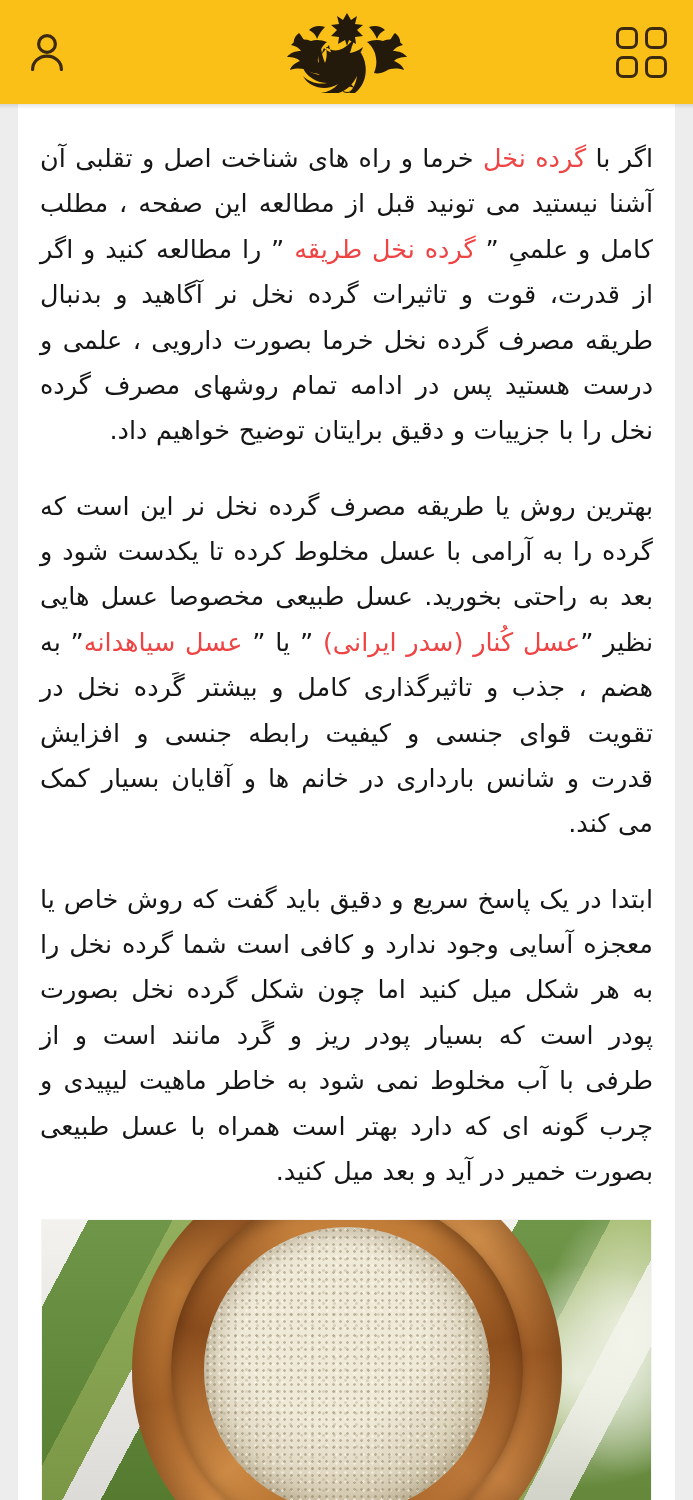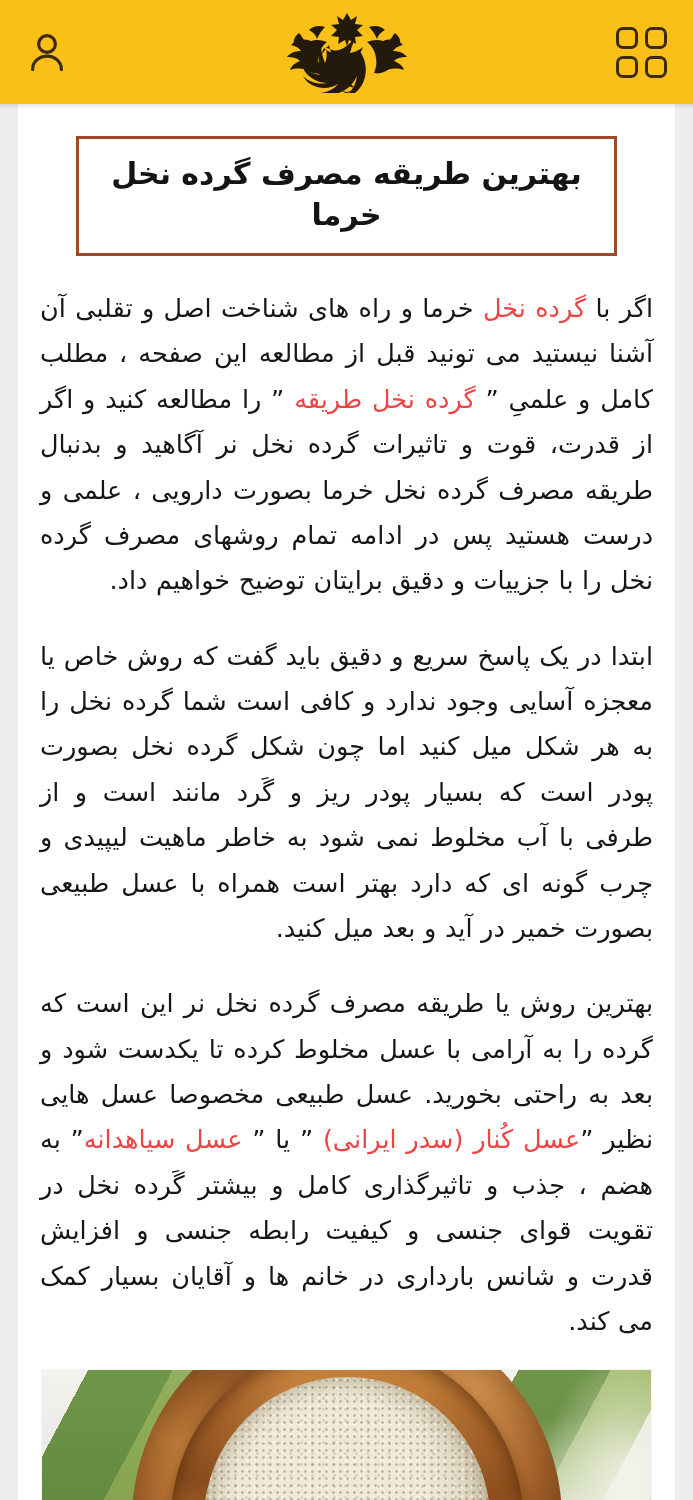--- a/index.html
+++ b/index.html
@@ -275,26 +275,25 @@
       <svg width="34" height="38" viewBox="0 0 34 38" aria-hidden="true">
         <circle cx="17" cy="11" r="8.4" fill="none" stroke="#3c2a10" stroke-width="3.2"></circle>
         <path d="M2.6 36.5c0-7.7 6.5-13.4 14.4-13.4s14.4 5.7 14.4 13.4" fill="none" stroke="#3c2a10" stroke-width="3.2" stroke-linecap="round"></path>
       </svg>
     </button>
   </header>
 
   <main class="content-scroll">
     <article class="article-card">
 
-      <h1 class="entry-title">بهترین طریقه مصرف گرده نخل خرما</h1>
 
       <div class="entry-content">
         <p>اگر با <a href="#">گرده نخل</a> خرما و راه های شناخت اصل و تقلبی آن آشنا نیستید می تونید قبل از مطالعه این صفحه ، مطلب کامل و علمیِ ” <a href="#">گرده نخل طریقه</a> ” را مطالعه کنید و اگر از قدرت، قوت و تاثیرات گرده نخل نر آگاهید و بدنبال طریقه مصرف گرده نخل خرما بصورت دارویی ، علمی و درست هستید پس در ادامه تمام روشهای مصرف گرده نخل را با جزییات و دقیق برایتان توضیح خواهیم داد.</p>
+        <p>بهترین روش یا طریقه مصرف گرده نخل نر این است که گرده را به آرامی با عسل مخلوط کرده تا یکدست شود و بعد به راحتی بخورید. عسل طبیعی مخصوصا عسل هایی نظیر ”<a href="#">عسل کُنار (سدر ایرانی)</a> ” یا ” <a href="#">عسل سیاهدانه</a>” به هضم ، جذب و تاثیرگذاری کامل و بیشتر گَرده نخل در تقویت قوای جنسی و کیفیت رابطه جنسی و افزایش قدرت و شانس بارداری در خانم ها و آقایان بسیار کمک می کند.</p>
         <p>ابتدا در یک پاسخ سریع و دقیق باید گفت که روش خاص یا معجزه آسایی وجود ندارد و کافی است شما گرده نخل را به هر شکل میل کنید اما چون شکل گرده نخل بصورت پودر است که بسیار پودر ریز و گَرد مانند است و از طرفی با آب مخلوط نمی شود به خاطر ماهیت لیپیدی و چرب گونه ای که دارد بهتر است همراه با عسل طبیعی بصورت خمیر در آید و بعد میل کنید.</p>
-        <p>بهترین روش یا طریقه مصرف گرده نخل نر این است که گرده را به آرامی با عسل مخلوط کرده تا یکدست شود و بعد به راحتی بخورید. عسل طبیعی مخصوصا عسل هایی نظیر ”<a href="#">عسل کُنار (سدر ایرانی)</a> ” یا ” <a href="#">عسل سیاهدانه</a>” به هضم ، جذب و تاثیرگذاری کامل و بیشتر گَرده نخل در تقویت قوای جنسی و کیفیت رابطه جنسی و افزایش قدرت و شانس بارداری در خانم ها و آقایان بسیار کمک می کند.</p>
       </div>
 
       <figure class="figure-wrap">
         <div class="featured-photo" role="img" aria-label="گرده نخل خرما در کاسه چوبی">
           <div class="photo-bg"></div>
           <div class="bowl-outer">
             <div class="bowl-rim">
               <div class="bowl-inner">
                 <div class="pollen-grain"></div>
               </div>

